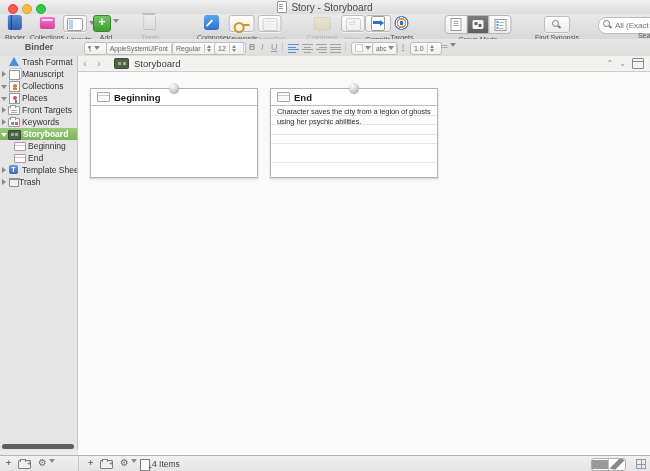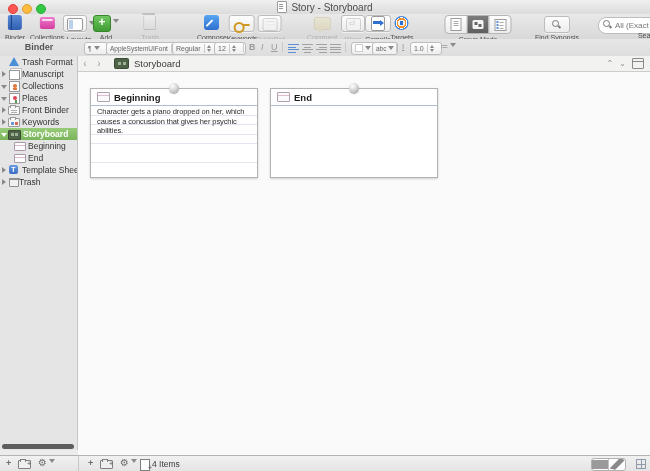--- a/index.html
+++ b/index.html
@@ -397,21 +397,21 @@
     <span>Collections</span>
   </div>
   <div class="b-row">
     <span class="disc"><span class="disc-tri open"></span></span>
     <span class="bicon i-place"></span>
     <span>Places</span>
   </div>
   <div class="b-row">
     <span class="disc"><span class="disc-tri closed"></span></span>
     <span class="bicon i-folder lines"></span>
-    <span>Front Binder</span>
+    <span>Front Targets</span>
   </div>
   <div class="b-row">
     <span class="disc"><span class="disc-tri closed"></span></span>
     <span class="bicon i-folder photo"></span>
     <span>Keywords</span>
   </div>
   <div class="b-row sel">
     <span class="disc"><span class="disc-tri open"></span></span>
     <span class="bicon i-cork"></span>
     <span>Storyboard</span>
@@ -451,28 +451,28 @@
   </span>
 </div>
 
 <div class="corkboard">
   <div class="card card-1">
     <div class="pin"></div>
     <div class="card-title">
       <span class="card-glyph"></span>
       <span>Beginning</span>
     </div>
-    <div class="card-body">Character gets a piano dropped on her, which causes a concussion that gives her psychic abilities.</div>
   </div>
   <div class="card card-2">
     <div class="pin"></div>
     <div class="card-title">
       <span class="card-glyph"></span>
       <span>End</span>
     </div>
+    <div class="card-body">Character saves the city from a legion of ghosts using her psychic abilities.</div>
   </div>
 </div>
 
 <div class="footer">
   <span class="f-ic plus-ic" style="left:6px">+</span>
   <span class="f-ic" style="left:18px"><span class="folderplus"></span></span>
   <span class="f-ic gear-ic" style="left:38px;top:1px"><span>⚙</span><span class="chev" style="vertical-align:3px"></span></span>
   <span class="f-sep"></span>
   <span class="f-ic plus-ic" style="left:88px">+</span>
   <span class="f-ic" style="left:100px"><span class="folderplus"></span></span>

